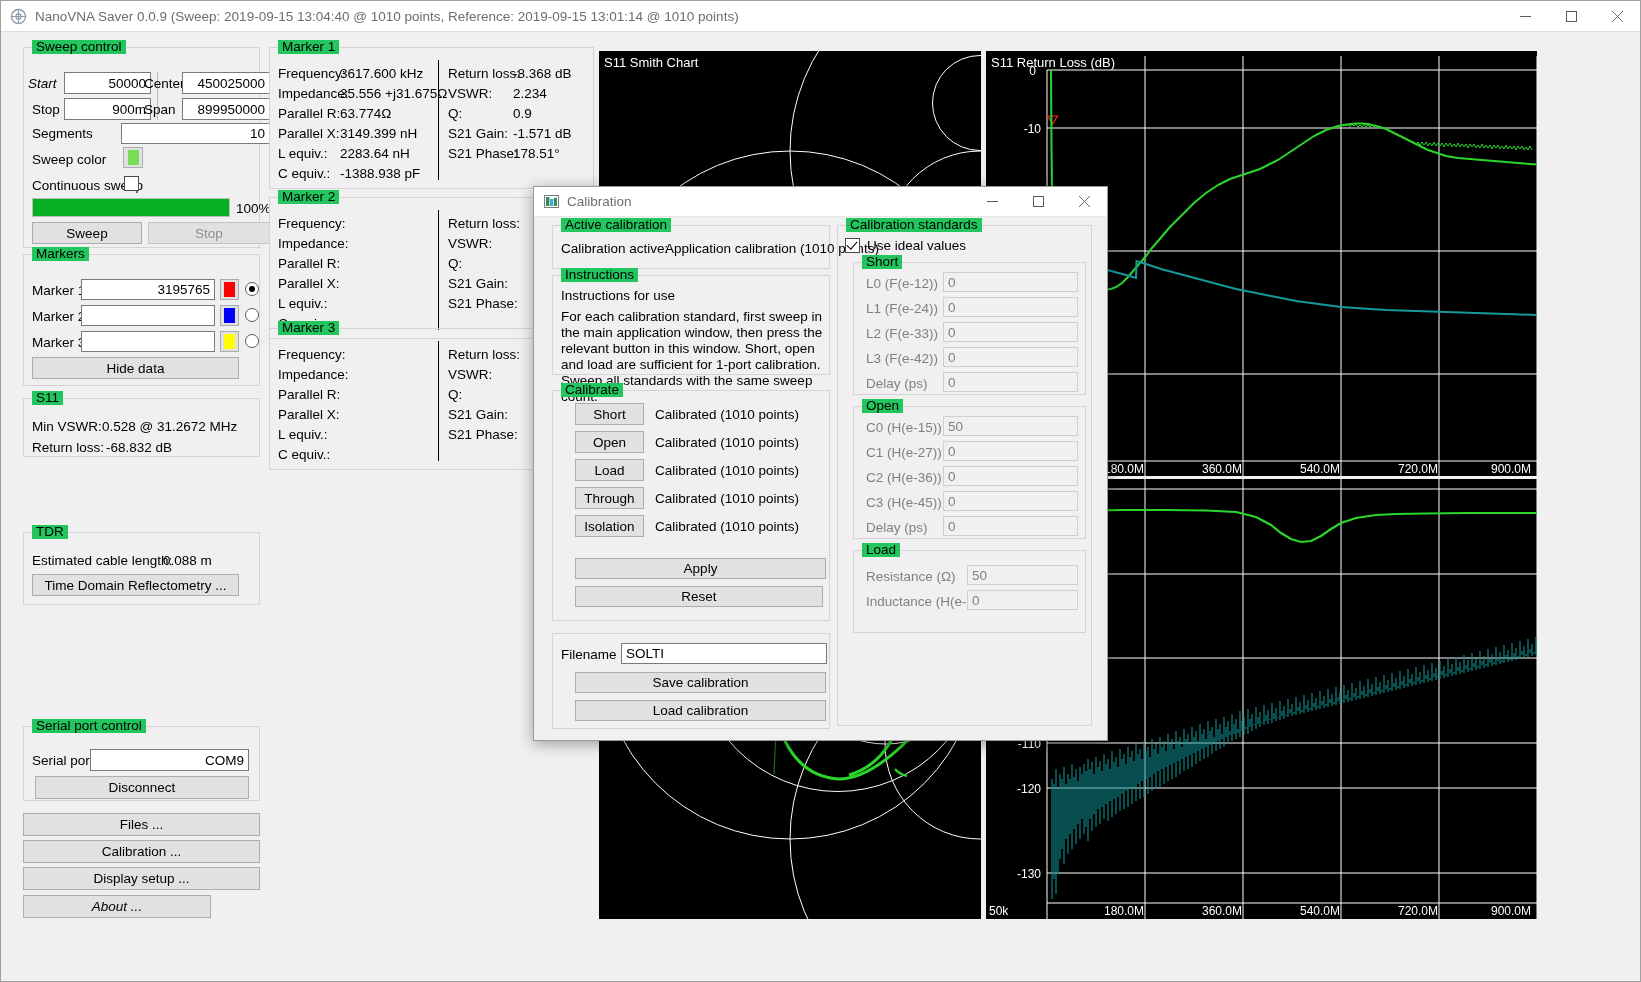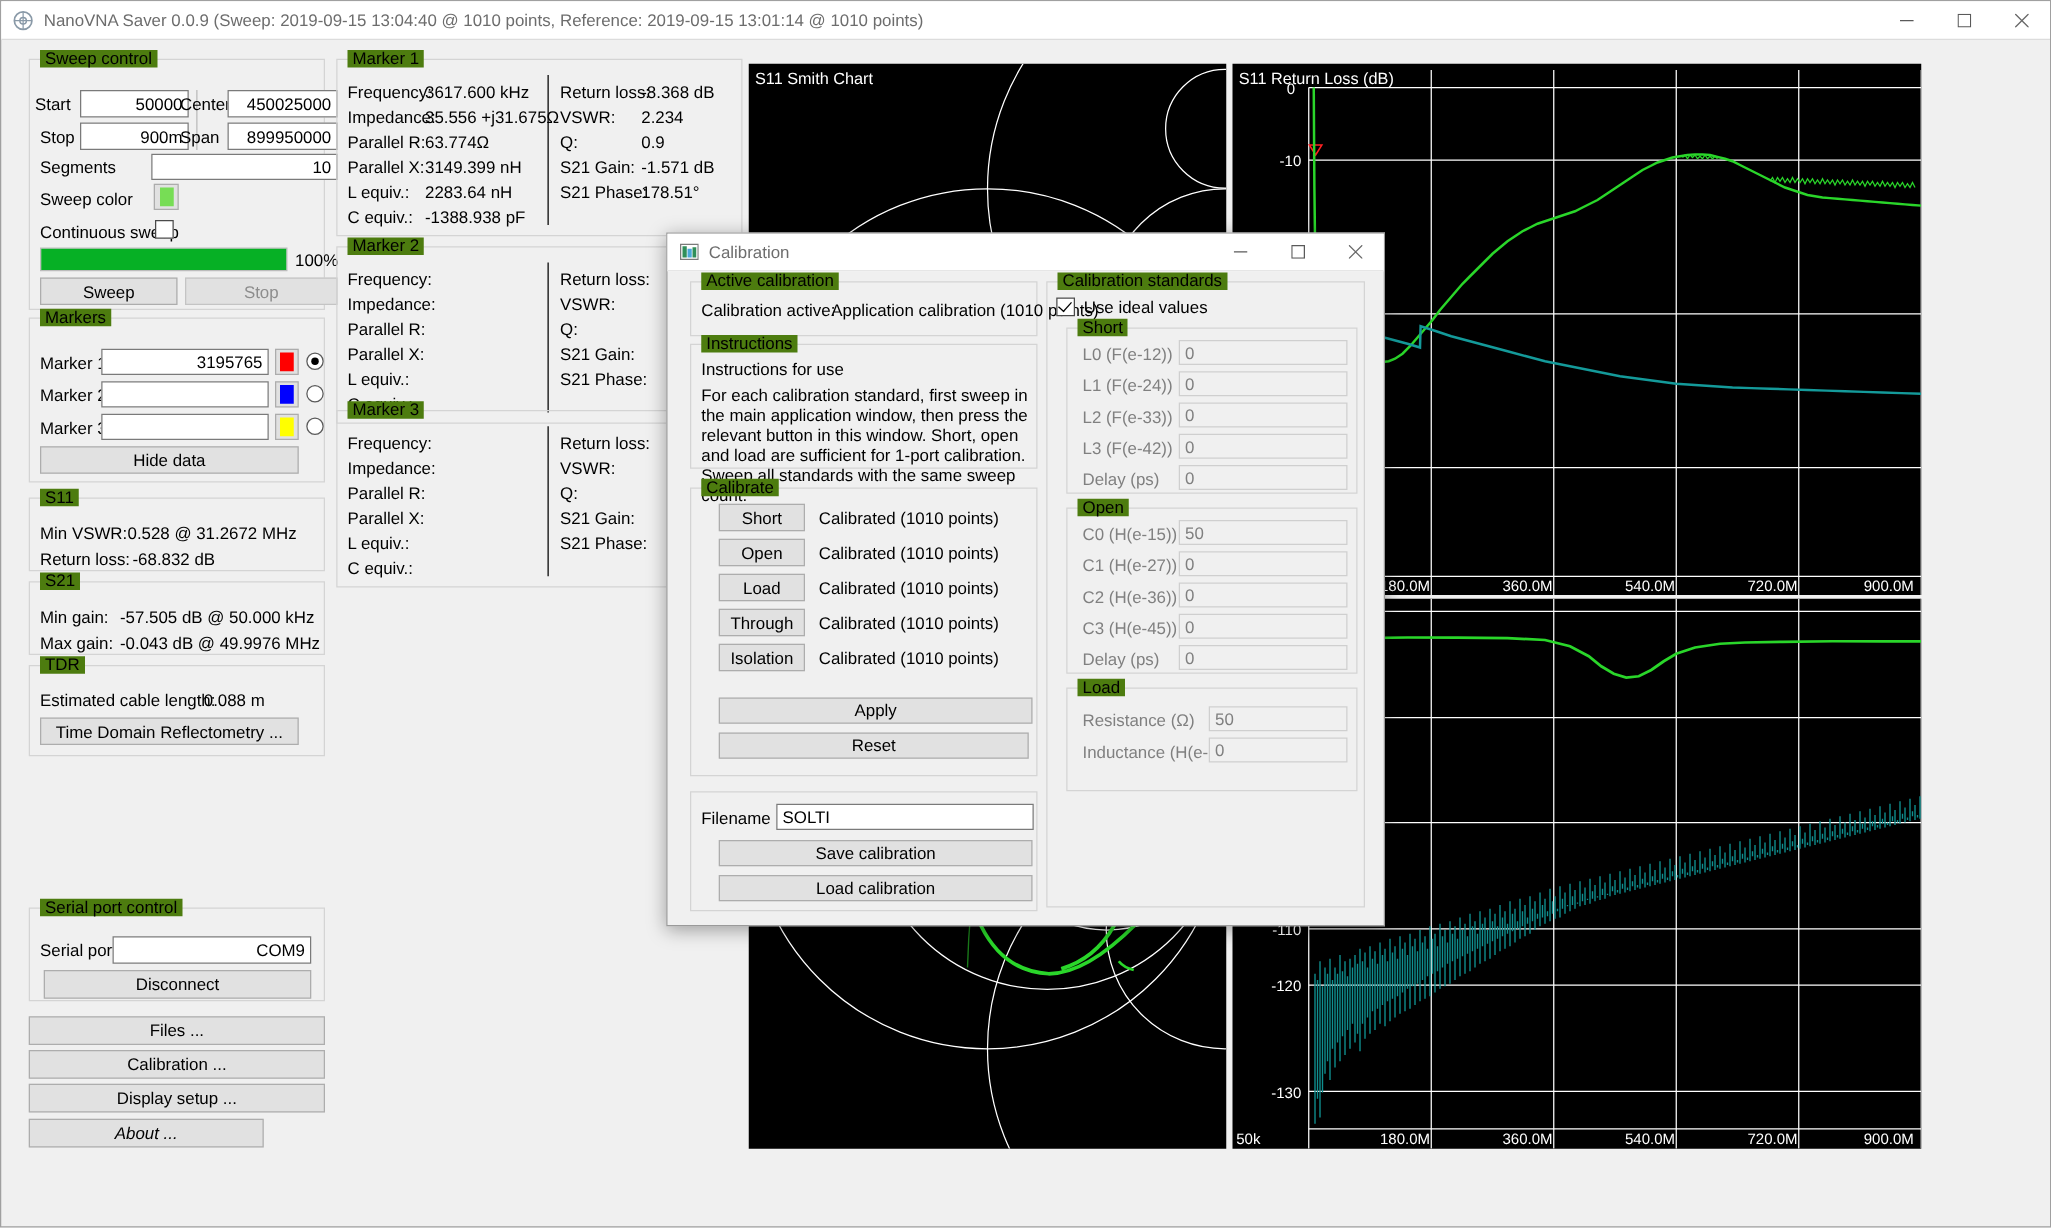--- a/index.html
+++ b/index.html
@@ -13,21 +13,21 @@
             border-bottom:1px solid #dcdcdc;box-sizing:border-box;display:flex;align-items:center;}
   .tb-icon{width:17px;height:17px;margin-left:9px;margin-right:8px;position:relative;}
   .tb-icon svg{display:block;}
   .tb-title{color:#6d6d6d;font-size:13.5px;white-space:nowrap;}
   .tb-btns{margin-left:auto;display:flex;height:31px;}
   .tb-btn{width:46px;height:31px;display:flex;align-items:center;justify-content:center;
           color:#6a6a6a;}
 
   
   .group{position:absolute;border:1px solid #d4d4d4;box-sizing:border-box;background:transparent;}
-  .group > .gt{position:absolute;top:-8px;left:8px;background:#4d7c0f;padding:0 4px;
+  .group > .gt{position:absolute;top:-8px;left:8px;background:#22c55e;padding:0 4px;
                font-size:13.5px;color:#000;line-height:14px;white-space:nowrap;}
   .lbl{position:absolute;white-space:nowrap;font-size:13.5px;color:#000;}
   .lbl.dim{color:#808080;}
   .field{position:absolute;box-sizing:border-box;background:#fff;border:1px solid #7a7a7a;
          font-family:"Liberation Sans",sans-serif;font-size:13.5px;color:#000;
          padding:0 4px;line-height:normal;display:flex;align-items:center;}
   .field.right{justify-content:flex-end;}
   .field.disabled{background:#f0f0f0;border:1px solid #cfcfcf;color:#808080;}
   .btn{position:absolute;box-sizing:border-box;background:#e1e1e1;border:1px solid #adadad;
        font-family:"Liberation Sans",sans-serif;font-size:13.5px;color:#000;
@@ -93,21 +93,21 @@
       <span class="tb-btn close">
         <svg width="11" height="11" viewBox="0 0 11 11">
             <path d="M0 0l11 11M11 0L0 11" stroke="#6a6a6a" stroke-width="1"></path>
           </svg>
       </span>
     </span>
   </div>
 
   <div class="group" style="left:22px;top:46px;width:237px;height:201px;">
     <span class="gt">Sweep control</span>
-    <span class="lbl" style="left:4px;top:28px;">Start</span>
+    <span class="lbl" style="left:4px;top:28px;font-style:italic;">Start</span>
     <span class="field right" style="left:40px;top:24px;width:87px;height:22px;">50000</span>
     <span class="vsep" style="left:133px;top:24px;height:48px;background:#b9b9b9;"></span>
     <span class="lbl" style="left:120px;top:28px;">Center</span>
     <span class="field right" style="left:158px;top:24px;width:88px;height:22px;">450025000</span>
     <span class="lbl" style="left:8px;top:54px;">Stop</span>
     <span class="field right" style="left:40px;top:50px;width:87px;height:22px;">900m</span>
     <span class="lbl" style="left:120px;top:54px;">Span</span>
     <span class="field right" style="left:158px;top:50px;width:88px;height:22px;">899950000</span>
     <span class="lbl" style="left:8px;top:78px;">Segments</span>
     <span class="field right" style="left:97px;top:75px;width:149px;height:21px;">10</span>
@@ -153,27 +153,20 @@
   </div>
 
   <div class="group" style="left:22px;top:397px;width:237px;height:59px;">
     <span class="gt">S11</span>
     <span class="lbl" style="left:8px;top:20px;">Min VSWR:</span>
     <span class="lbl" style="left:78px;top:20px;">0.528 @ 31.2672 MHz</span>
     <span class="lbl" style="left:8px;top:41px;">Return loss:</span>
     <span class="lbl" style="left:82px;top:41px;">-68.832 dB</span>
   </div>
 
-  <div class="group" style="left:22px;top:464px;width:237px;height:59px;">
-    <span class="gt">S21</span>
-    <span class="lbl" style="left:8px;top:20px;">Min gain:</span>
-    <span class="lbl" style="left:72px;top:20px;">-57.505 dB @ 50.000 kHz</span>
-    <span class="lbl" style="left:8px;top:41px;">Max gain:</span>
-    <span class="lbl" style="left:72px;top:41px;">-0.043 dB @ 49.9976 MHz</span>
-  </div>
 
   <div class="group" style="left:22px;top:531px;width:237px;height:73px;">
     <span class="gt">TDR</span>
     <span class="lbl" style="left:8px;top:20px;">Estimated cable length:</span>
     <span class="lbl" style="left:139px;top:20px;">0.088 m</span>
     <span class="btn" style="left:8px;top:41px;width:207px;height:22px;">Time Domain Reflectometry ...</span>
   </div>
 
 
   <div class="group" style="left:22px;top:725px;width:237px;height:75px;">

